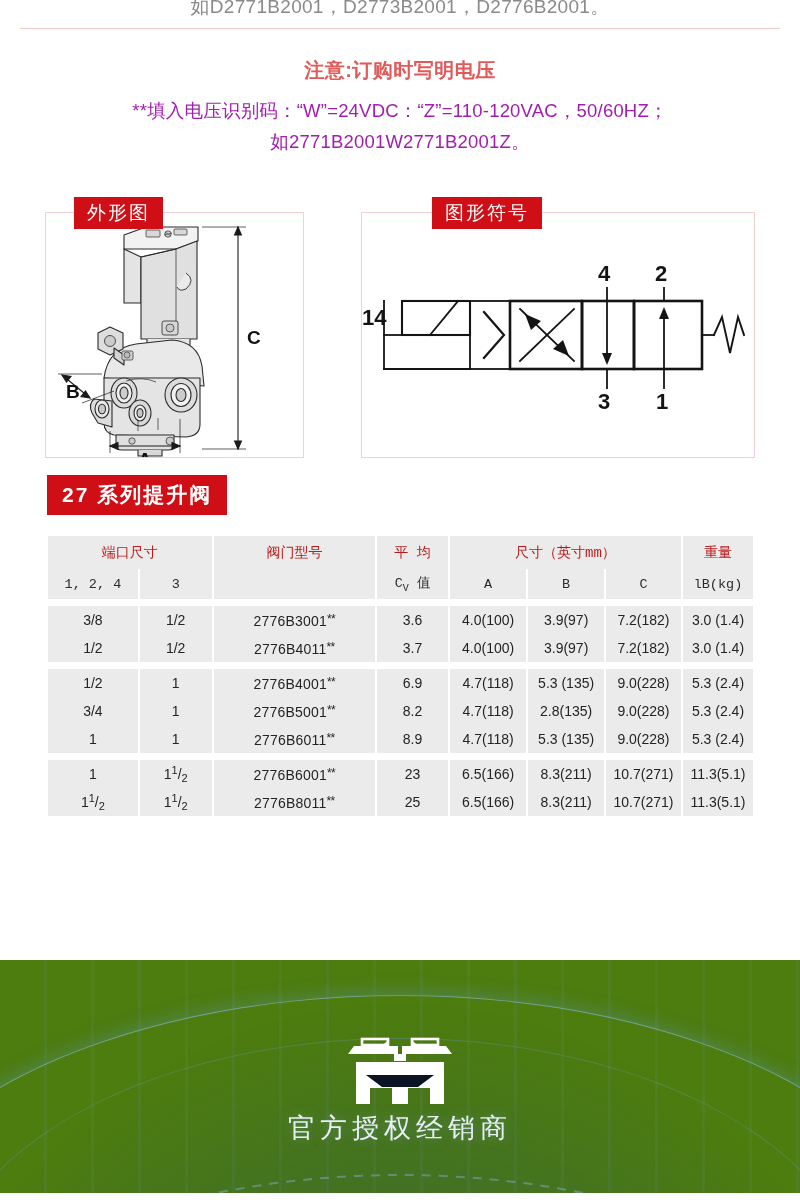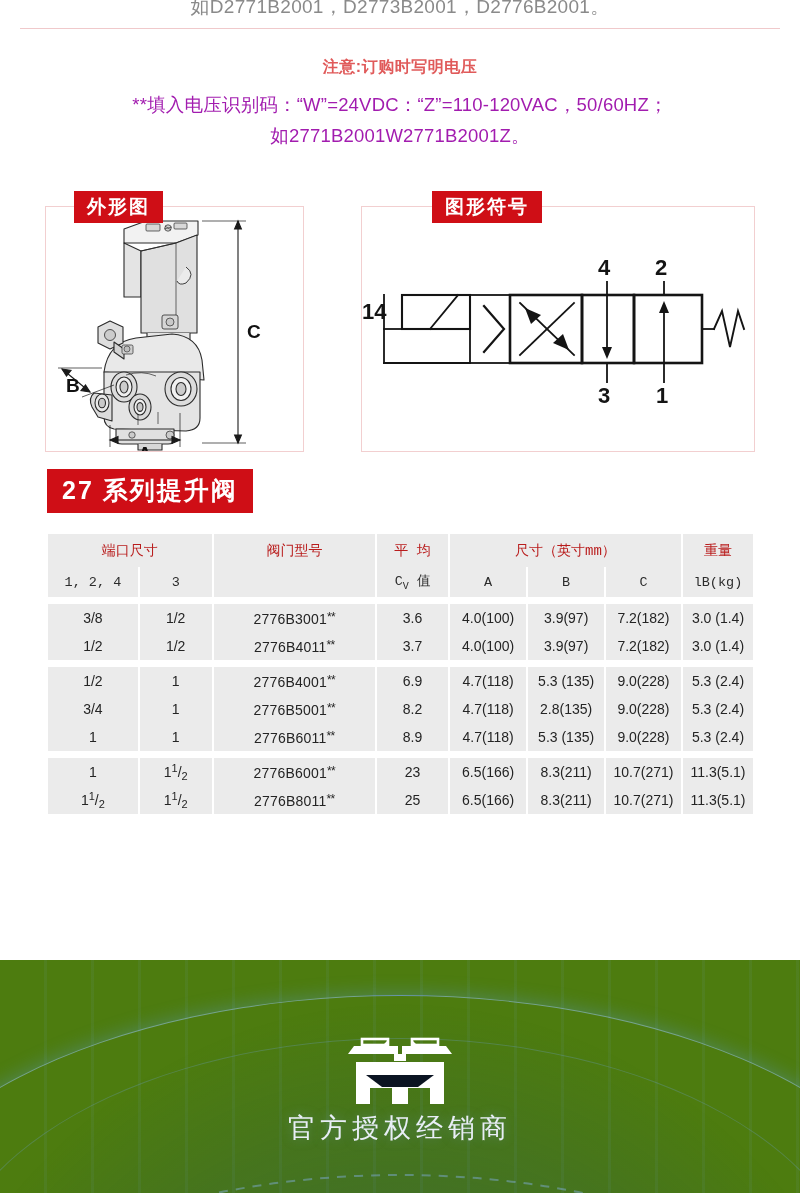--- a/index.html
+++ b/index.html
@@ -29,21 +29,21 @@
   .divider {
     width: 760px;
     height: 1px;
     background: #f0c9cb;
     margin: 10px auto 0 auto;
   }
 
   .notice-red {
     margin-top: 28px;
     text-align: center;
-    font-size: 16px;
+    font-size: 20px;
     font-weight: bold;
     color: #e05a5a;
     letter-spacing: .5px;
   }
 
   .notice-line {
     text-align: center;
     font-size: 18.5px;
     color: #a21caf;
     line-height: 31px;
@@ -64,36 +64,36 @@
     background: #fff;
   }
   .panel-outline { left: 45px; top: 29px; width: 259px; height: 246px; }
   .panel-symbol  { left: 361px; top: 29px; width: 394px; height: 246px; }
 
   .tag {
     position: absolute;
     background: #cf0e16;
     color: #fff;
     font-size: 19px;
-    font-weight: bold;
+    font-weight: normal;
     letter-spacing: 2px;
     padding: 6px 13px 7px 13px;
     line-height: 1;
     z-index: 5;
   }
   .tag-outline { left: 74px; top: 14px; }
   .tag-symbol  { left: 384px; top: 14px; margin-left: 48px; }
 
   
   .section-heading {
     margin: 22px 0 0 47px;
     display: inline-block;
     background: #cf0e16;
     color: #fff;
-    font-size: 25px;
+    font-size: 21px;
     font-weight: bold;
     letter-spacing: 2px;
     padding: 9px 15px 10px 15px;
     line-height: 1;
   }
 
   
   .table-wrap {
     margin: 21px auto 0 46px;
     width: 709px;

